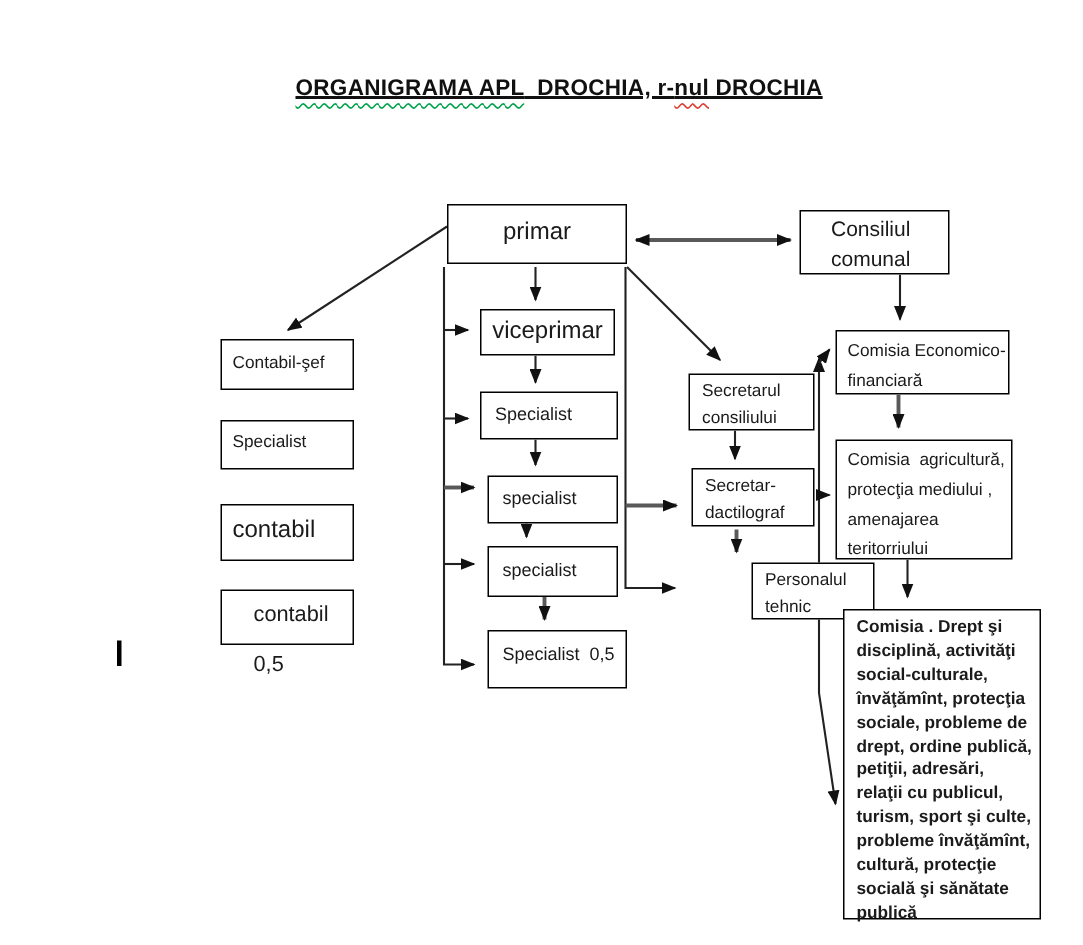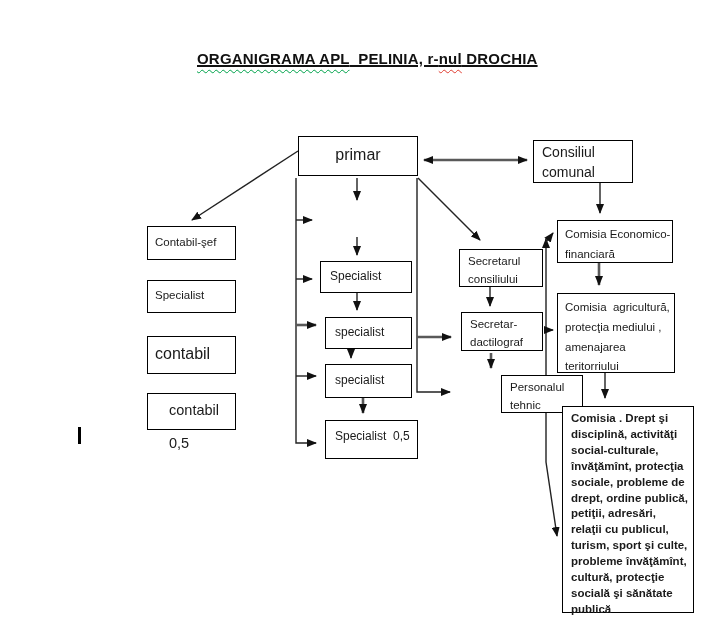--- a/index.html
+++ b/index.html
@@ -22,21 +22,21 @@
   }
   .sq-green{text-decoration:underline wavy #00a24a;text-decoration-thickness:1px;text-underline-offset:5px;}
   .sq-red{text-decoration:underline wavy #e03c31;text-decoration-thickness:1px;text-underline-offset:5px;}
 
   .box{
     position:absolute;z-index:2;box-sizing:border-box;
     border:1.5px solid #000000;background:#ffffff;
     font-size:11.5px;white-space:pre-wrap;color:#1a1a1a;
   }
   .b-primar      {left:298px;top:136px;width:120px;height:40px;font-size:16px;text-align:center;line-height:36px;}
-  .b-consiliul   {left:533px;top:140px;width:100px;height:43px;font-size:14px;line-height:20px;padding:1px 0 0 8px;}
+  .b-consiliul   {left:533px;top:140px;width:100px;height:43px;font-size:14px;line-height:20px;padding:1px 0 0 20px;}
   .b-contabilsef {left:147px;top:226px;width:89px;height:34px;line-height:30px;padding-left:7px;}
   .b-specialistL {left:147px;top:280px;width:89px;height:33px;line-height:29px;padding-left:7px;}
   .b-contabil    {left:147px;top:336px;width:89px;height:38px;font-size:16px;line-height:34px;padding-left:7px;}
   .b-contabil05  {left:147px;top:393px;width:89px;height:37px;font-size:14.5px;line-height:33px;padding-left:21px;}
   .b-viceprimar  {left:320px;top:206px;width:90px;height:31px;font-size:16px;text-align:center;line-height:27px;}
   .b-spec1       {left:320px;top:261px;width:92px;height:32px;font-size:12px;line-height:28px;padding-left:9px;}
   .b-spec2       {left:325px;top:317px;width:87px;height:32px;font-size:12px;line-height:28px;padding-left:9px;}
   .b-spec3       {left:325px;top:364px;width:87px;height:34px;font-size:12px;line-height:30px;padding-left:9px;}
   .b-spec05      {left:325px;top:420px;width:93px;height:39px;font-size:12px;line-height:31px;padding-left:9px;}
   .b-secretarul  {left:459px;top:249px;width:84px;height:38px;line-height:17.5px;padding:3px 0 0 8px;}
@@ -46,21 +46,21 @@
   .b-comagr      {left:557px;top:293px;width:118px;height:80px;line-height:19.8px;padding:4px 4px 0 7px;}
   .b-comdrept    {left:562px;top:406px;width:132px;height:207px;line-height:15.9px;padding:4px 2px 0 8px;font-weight:bold;}
 
   .cursor-mark{position:absolute;left:78px;top:427px;width:3px;height:17px;background:#000;z-index:2;}
 </style>
 </head>
 <body>
 
 <div id="canvas">
 
-  <h1 class="doc-title"><span class="sq-green">ORGANIGRAMA APL</span><span>  PELINIA, r-</span><span class="sq-red">nul</span><span> DROCHIA</span></h1>
+  <h1 class="doc-title"><span class="sq-green">ORGANIGRAMA APL</span><span>  DROCHIA, r-</span><span class="sq-red">nul</span><span> DROCHIA</span></h1>
 
   <svg id="connectors" width="722" height="630" viewBox="0 0 722 630" aria-hidden="true">
     <defs>
       <marker id="ah" viewBox="0 0 10 8" refX="9" refY="4" markerWidth="10" markerHeight="8" orient="auto-start-reverse" markerUnits="userSpaceOnUse">
         <path d="M0,0 L10,4 L0,8 z" fill="#111111"></path>
       </marker>
     </defs>
 
     <path class="thin" d="M298,151 L192,220" marker-end="url(#ah)"></path>
 
@@ -99,20 +99,21 @@
 
   <div class="box b-primar">primar</div>
   <div class="box b-consiliul">Consiliul
 comunal</div>
 
   <div class="box b-contabilsef">Contabil-şef</div>
   <div class="box b-specialistL">Specialist</div>
   <div class="box b-contabil">contabil</div>
   <div class="box b-contabil05">contabil 0,5</div>
 
+  <div class="box b-viceprimar">viceprimar</div>
   <div class="box b-spec1">Specialist</div>
   <div class="box b-spec2">specialist</div>
   <div class="box b-spec3">specialist</div>
   <div class="box b-spec05">Specialist  0,5</div>
 
   <div class="box b-secretarul">Secretarul
 consiliului</div>
   <div class="box b-dactilograf">Secretar-
 dactilograf</div>
   <div class="box b-personalul">Personalul

